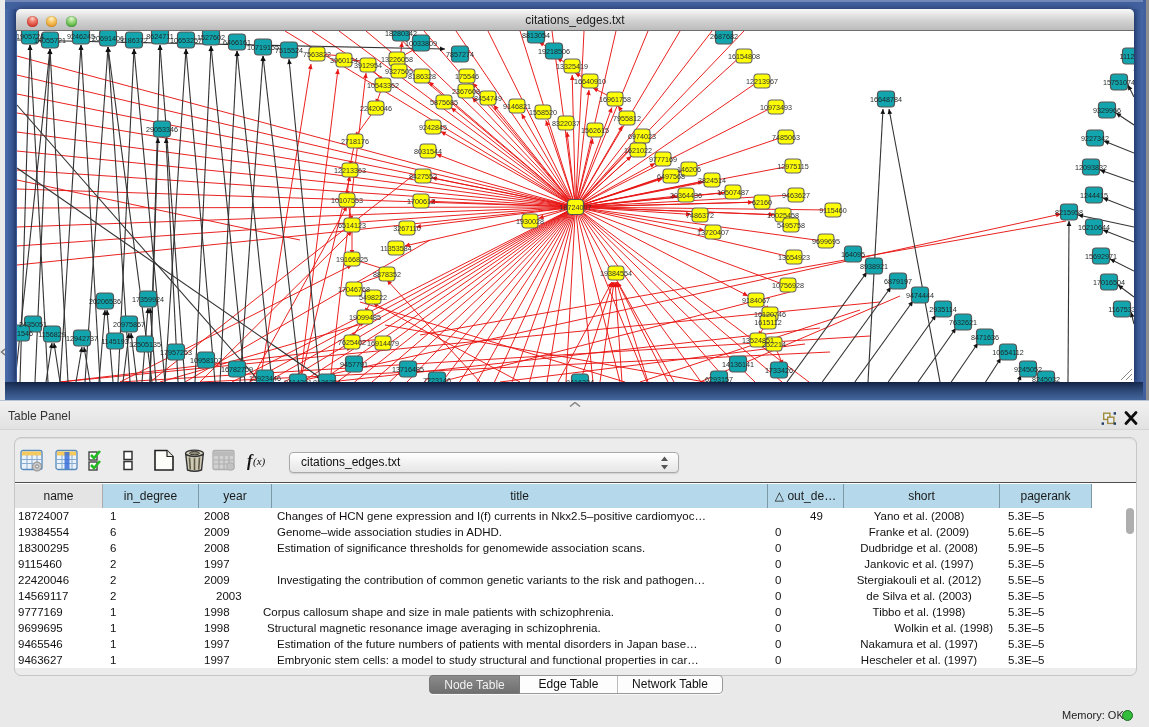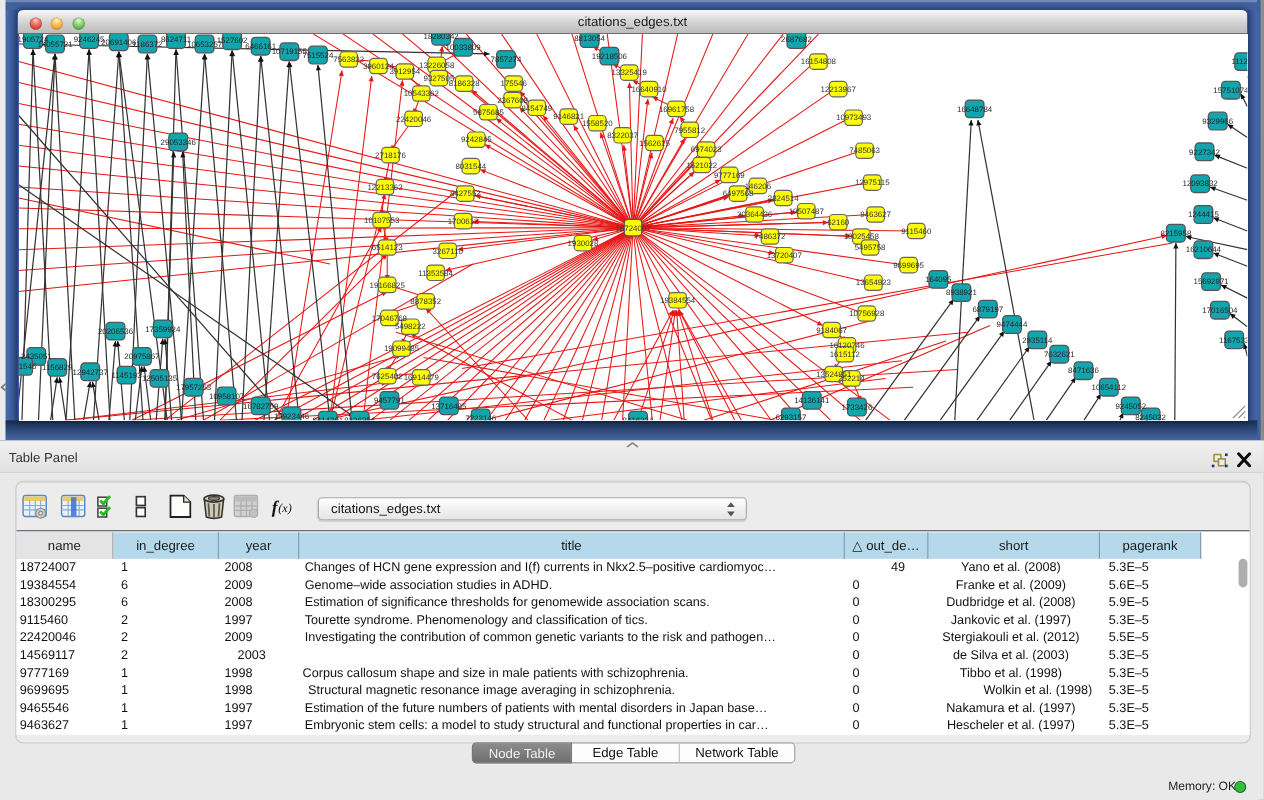--- a/index.html
+++ b/index.html
@@ -804,21 +804,20 @@
     <span style="left:204px">2008</span>
 <span style="left:277px;width:486px;overflow:hidden;white-space:nowrap">Estimation of significance thresholds for genomewide association scans.</span>
 <span style="left:775px">0</span>
 <span style="left:845px;width:148px;text-align:center">Dudbridge et al. (2008)</span>
 <span style="left:1008px">5.9E–5</span>
   </div>
 <div class="row" style="top:556px">
 <span style="left:18px">9115460</span>
     <span style="left:110px">2</span>
     <span style="left:204px">1997</span>
-<span style="left:277px;width:486px;overflow:hidden;white-space:nowrap">Tourette syndrome. Phenomenology and classification of tics.</span>
 <span style="left:775px">0</span>
 <span style="left:845px;width:148px;text-align:center">Jankovic et al. (1997)</span>
 <span style="left:1008px">5.3E–5</span>
   </div>
 <div class="row" style="top:572px">
 <span style="left:18px">22420046</span>
     <span style="left:110px">2</span>
     <span style="left:204px">2009</span>
 <span style="left:277px;width:486px;overflow:hidden;white-space:nowrap">Investigating the contribution of common genetic variants to the risk and pathogen…</span>
 <span style="left:775px">0</span>
@@ -830,30 +829,30 @@
     <span style="left:110px">2</span>
     <span style="left:216px">2003</span>
 <span style="left:775px">0</span>
 <span style="left:845px;width:148px;text-align:center">de Silva et al. (2003)</span>
 <span style="left:1008px">5.3E–5</span>
   </div>
 <div class="row" style="top:604px">
 <span style="left:18px">9777169</span>
     <span style="left:110px">1</span>
     <span style="left:204px">1998</span>
-<span style="left:275px;width:486px;overflow:hidden;white-space:nowrap">Corpus callosum shape and size in male patients with schizophrenia.</span>
+<span style="left:263px;width:486px;overflow:hidden;white-space:nowrap">Corpus callosum shape and size in male patients with schizophrenia.</span>
 <span style="left:775px">0</span>
 <span style="left:845px;width:148px;text-align:center">Tibbo et al. (1998)</span>
 <span style="left:1008px">5.3E–5</span>
   </div>
 <div class="row" style="top:620px">
 <span style="left:18px">9699695</span>
     <span style="left:110px">1</span>
     <span style="left:204px">1998</span>
-<span style="left:280px;width:486px;overflow:hidden;white-space:nowrap">Structural magnetic resonance image averaging in schizophrenia.</span>
+<span style="left:267px;width:486px;overflow:hidden;white-space:nowrap">Structural magnetic resonance image averaging in schizophrenia.</span>
 <span style="left:775px">0</span>
 <span style="left:845px;width:148px;text-align:right">Wolkin et al. (1998)</span>
 <span style="left:1008px">5.3E–5</span>
   </div>
 <div class="row" style="top:636px">
 <span style="left:18px">9465546</span>
     <span style="left:110px">1</span>
     <span style="left:204px">1997</span>
 <span style="left:277px;width:486px;overflow:hidden;white-space:nowrap">Estimation of the future numbers of patients with mental disorders in Japan base…</span>
 <span style="left:775px">0</span>

